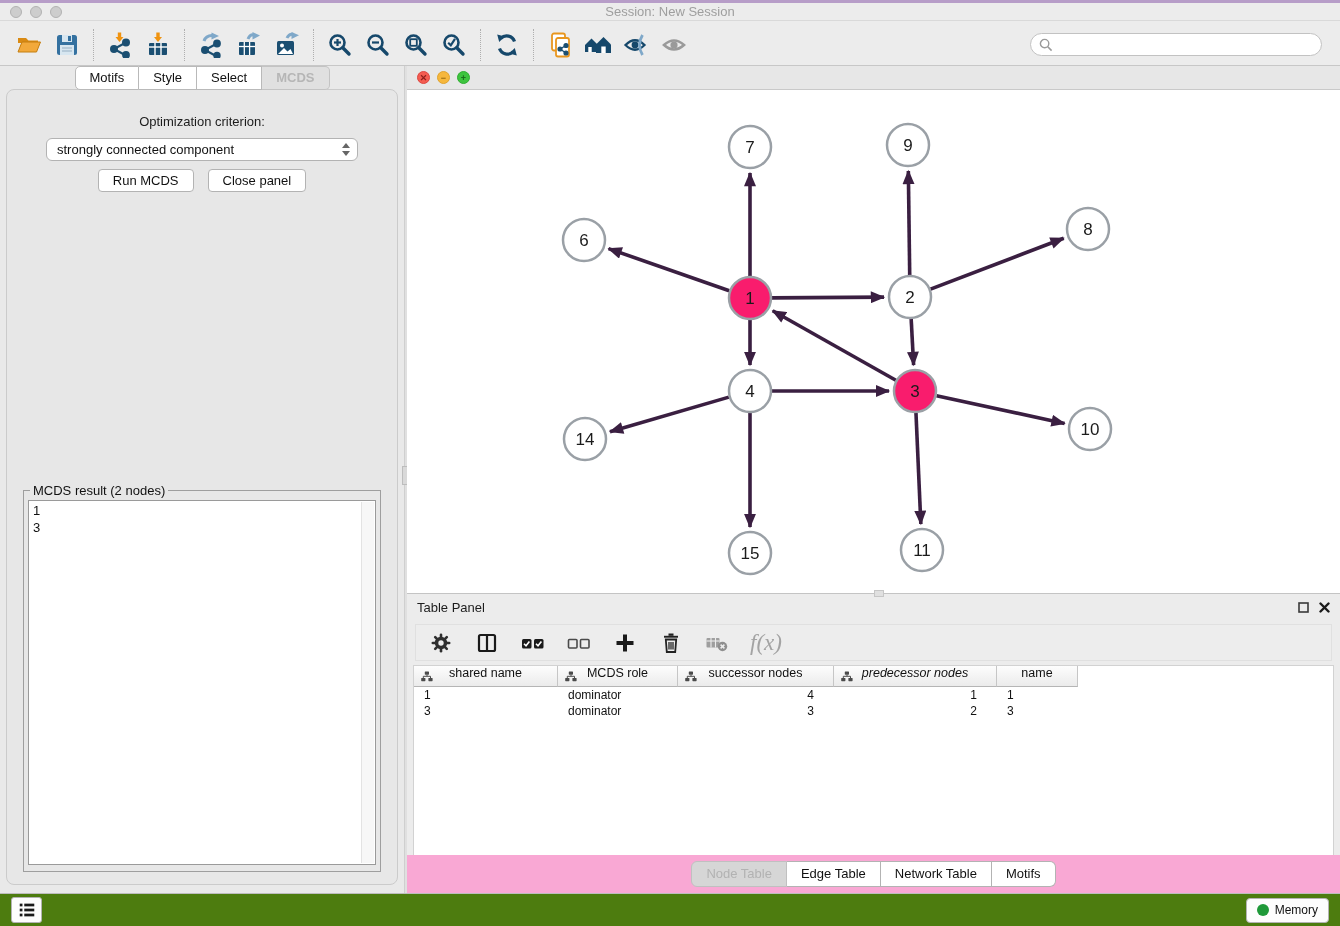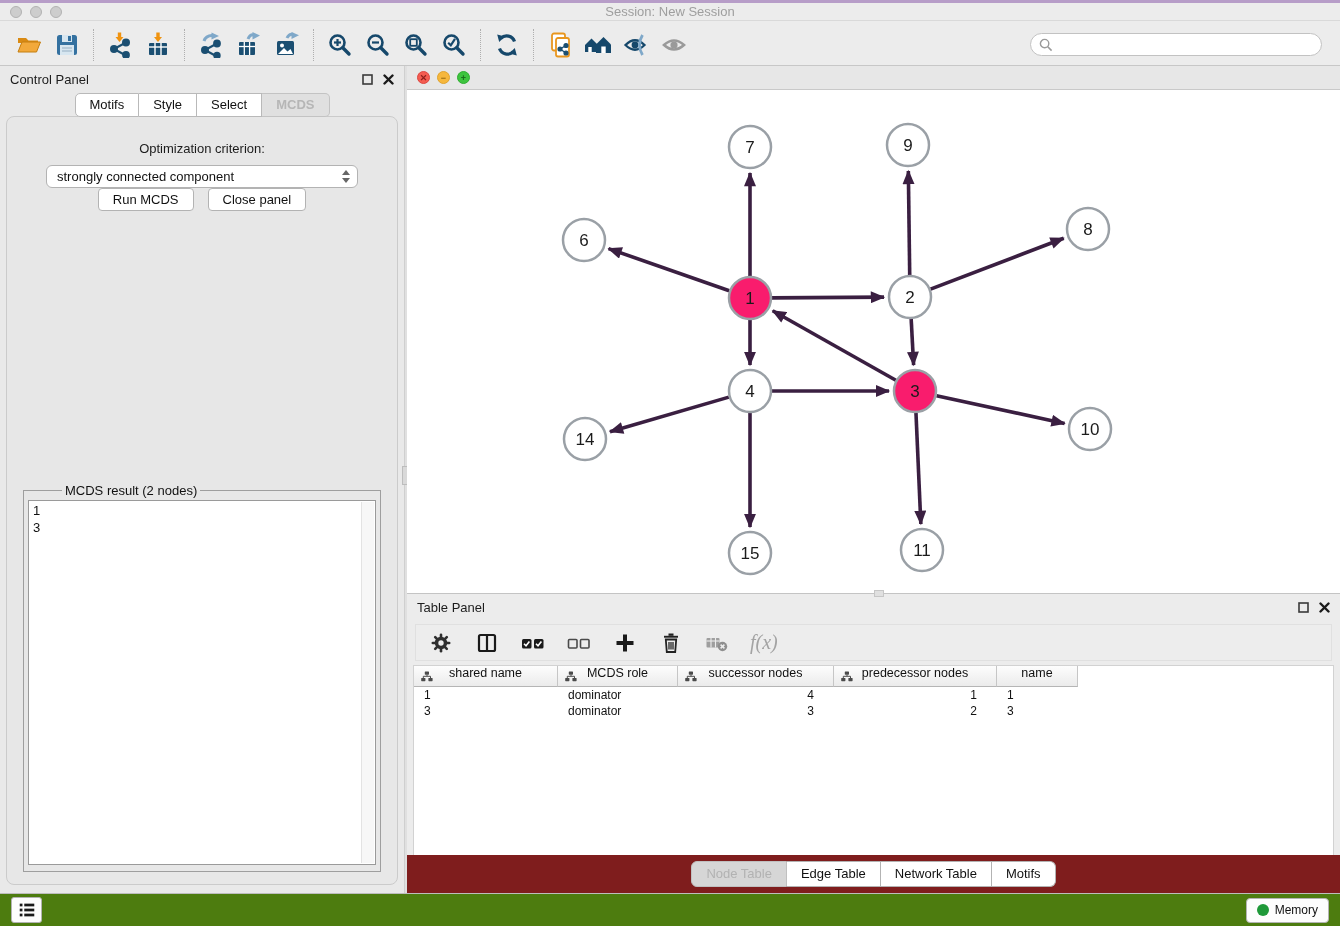--- a/index.html
+++ b/index.html
@@ -38,26 +38,26 @@
     font-size:13px; color:#111; cursor:default; }
   .cp-tab:first-child { border-left:1px solid #b9b9b9; border-radius:5px 0 0 5px; }
   .cp-tab:last-child { border-radius:0 5px 5px 0; }
   .cp-tab.active { background:#e0e0e0; color:#b6b6b6; border-color:#c3c3c3;font-weight:bold; }
   .cp-body { flex:1; margin:0 6px 8px; background:#e7e7e7; border:1px solid #cbcbcb; border-radius:8px;
     display:flex; flex-direction:column; align-items:center; padding:24px 8px 10px; }
   .opt-label { font-size:13px; color:#1c1c1c; }
   .criterion-select { margin-top:9px; width:312px; height:23px; background:#fff; border:1px solid #b3b3b3;
     border-radius:6px; display:flex; align-items:center; padding:0 6px 0 10px; font-size:13px; color:#111; }
   .criterion-select .sel-label { flex:1; }
-  .cp-buttons { margin-top:0; display:flex; gap:14px; }
+  .cp-buttons { margin-top:8px; display:flex; gap:14px; }
   .btn { background:#fff; border:1px solid #b3b3b3; border-radius:4px; padding:3px 14px;
     font-size:13px; color:#111; cursor:default; }
   .result-group { margin-top:auto; width:calc(100% - 16px); height:382px; border:1px solid #9e9e9e;
     position:relative; margin-bottom:2px; }
-  .result-legend { position:absolute; top:-8px; left:6px; background:#e7e7e7; padding:0 3px; font-size:13px; color:#111;margin-left:32px; }
+  .result-legend { position:absolute; top:-8px; left:6px; background:#e7e7e7; padding:0 3px; font-size:13px; color:#111; }
   .result-text { position:absolute; top:9px; left:4px; right:4px; bottom:6px; background:#fff;
     border:1px solid #9a9a9a; font-size:13px; color:#111; padding:1px 4px; }
   .result-scroll { position:absolute; top:1px; right:1px; bottom:1px; width:13px; background:#f7f7f7; border-left:1px solid #e3e3e3; }
   .result-line { line-height:17px; }
 
   
   .vsplit { width:3px; background:#e0e0e0; border-left:1px solid #cfcfcf; position:relative; }
   .vsplit-handle { position:absolute; top:400px; left:-3px; width:8px; height:19px; background:#d9d9d9; border:1px solid #bdbdbd; }
 
   
@@ -72,30 +72,30 @@
   .net-title { position:absolute; left:0; right:0; text-align:center; font-size:13px; color:#222; }
   .canvas { flex:1; background:#fff; position:relative; }
   .canvas svg { position:absolute; inset:0; }
   .hsplit-handle { position:absolute; bottom:-4px; left:50%; width:10px; height:7px; background:#e0e0e0; border:1px solid #c6c6c6; z-index:3; }
 
   
   .table-panel { flex:1; background:#ececec; display:flex; flex-direction:column; }
   .tp-toolbar { margin:3px 8px 4px; height:37px; background:#ededed; border:1px solid #e0e0e0;
     display:flex; align-items:center; gap:20px; padding:0 12px; }
   .tp-tool { display:flex; align-items:center; justify-content:center; width:26px; height:26px; }
-  .fx-label { font-family:"Liberation Serif", serif; font-style:italic; font-size:20px; color:#a3a3a3; }
+  .fx-label { font-family:"Liberation Serif", serif; font-style:italic; font-size:23px; color:#a3a3a3; }
   .tp-table { flex:1; margin:0 6px; background:#fff; border:1px solid #d2d2d2; border-bottom:none; overflow:hidden; }
   .tp-head { display:flex; }
   .tp-hcell { height:21px; background:linear-gradient(#fdfdfd,#ebebeb); border-right:1px solid #c6c6c6;
     border-bottom:1px solid #b5b5b5; display:flex; align-items:flex-start; justify-content:center;
     position:relative; font-size:12.5px; color:#111; }
   .tp-hcell .tree-ic { position:absolute; left:7px; top:5px; }
   .tp-row { display:flex; height:16px; }
   .tp-cell { font-size:12px; line-height:16px; color:#111; overflow:hidden; white-space:nowrap; }
-  .tp-tabbar { height:38px; display:flex; align-items:center; justify-content:center; background:#7f1d1d;text-align:center; }
+  .tp-tabbar { height:38px; display:flex; align-items:center; justify-content:center; background:#f9a8d4;text-align:center; }
   .tp-tab { background:#fff; border:1px solid #b3b3b3; border-left:none; padding:4px 14px 5px;
     font-size:13px; font-weight:500; color:#111; cursor:default; }
   .tp-tab:first-child { border-left:1px solid #b3b3b3; border-radius:6px 0 0 6px; }
   .tp-tab:last-child { border-radius:0 6px 6px 0; }
   .tp-tab.active { background:#d6d6d6; color:#b2b2b2; border-color:#c0c0c0; }
 
   
   .statusbar { position:absolute; bottom:0; left:0; right:0; height:33px; background:#4d7c0f;
     border-top:1px solid #bdbdbd; display:flex; align-items:center; padding:0 11px; }
   .sb-btn { width:31px; height:26px; background:#fdfdfd; border:1px solid #b3b3b3; border-radius:3px;
@@ -283,34 +283,20 @@
         <circle cx="5.6" cy="5.6" r="4.2" fill="none" stroke="#9a9a9a" stroke-width="1.4"></circle>
         <line x1="8.8" y1="8.8" x2="12.6" y2="12.6" stroke="#9a9a9a" stroke-width="1.6"></line>
       </svg>
       <input type="text" placeholder="" style="">
     </div>
   </div>
 
   <div class="main">
 
     <div class="control-panel">
-      <div class="panel-header">
-        <span>Control Panel</span>
-        <span class="spacer"></span>
-        <span class="ph-icon">
-          <svg width="11" height="11" viewBox="0 0 11 11">
-            <rect x="1" y="1" width="9" height="9" fill="none" stroke="#3a3a3a" stroke-width="1.6"></rect>
-          </svg>
-        </span>
-        <span class="ph-icon">
-          <svg width="11" height="11" viewBox="0 0 11 11">
-            <path d="M1.5 1.5 L9.5 9.5 M9.5 1.5 L1.5 9.5" stroke="#1a1a1a" stroke-width="2.4" stroke-linecap="round"></path>
-          </svg>
-        </span>
-      </div>
       <div class="cp-tabs" id="cp-tabs">
           <div class="cp-tab">Motifs</div>
           <div class="cp-tab">Style</div>
           <div class="cp-tab">Select</div>
           <div class="cp-tab active">MCDS</div>
         </div>
       <div class="cp-body">
         <div class="opt-label">Optimization criterion:</div>
         <div class="criterion-select">
           <span class="sel-label">strongly connected component</span>
@@ -530,21 +516,21 @@
                 <svg class="tree-ic" width="12" height="11" viewBox="0 0 12 11">
     <g fill="#4a4a4a">
       <rect x="3.8" y="0.5" width="4.2" height="3.2" rx="0.6"></rect>
       <rect x="0.2" y="7" width="4.2" height="3.2" rx="0.6"></rect>
       <rect x="7.4" y="7" width="4.2" height="3.2" rx="0.6"></rect>
     </g>
     <path d="M6 3.7 V5.3 M2.3 7 V5.3 H9.5 V7" fill="none" stroke="#4a4a4a" stroke-width="1"></path>
   </svg>
                 <span>successor nodes</span>
               </div>
-              <div class="tp-hcell" style="width: 163px;">
+              <div class="tp-hcell" style="width: 163px; font-style: italic;">
                 <svg class="tree-ic" width="12" height="11" viewBox="0 0 12 11">
     <g fill="#4a4a4a">
       <rect x="3.8" y="0.5" width="4.2" height="3.2" rx="0.6"></rect>
       <rect x="0.2" y="7" width="4.2" height="3.2" rx="0.6"></rect>
       <rect x="7.4" y="7" width="4.2" height="3.2" rx="0.6"></rect>
     </g>
     <path d="M6 3.7 V5.3 M2.3 7 V5.3 H9.5 V7" fill="none" stroke="#4a4a4a" stroke-width="1"></path>
   </svg>
                 <span>predecessor nodes</span>
               </div>

